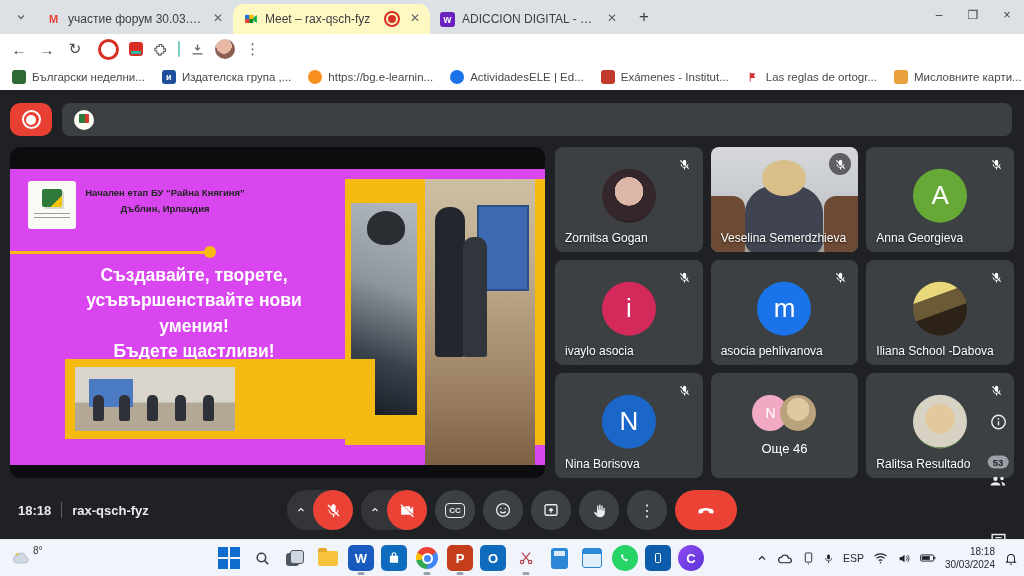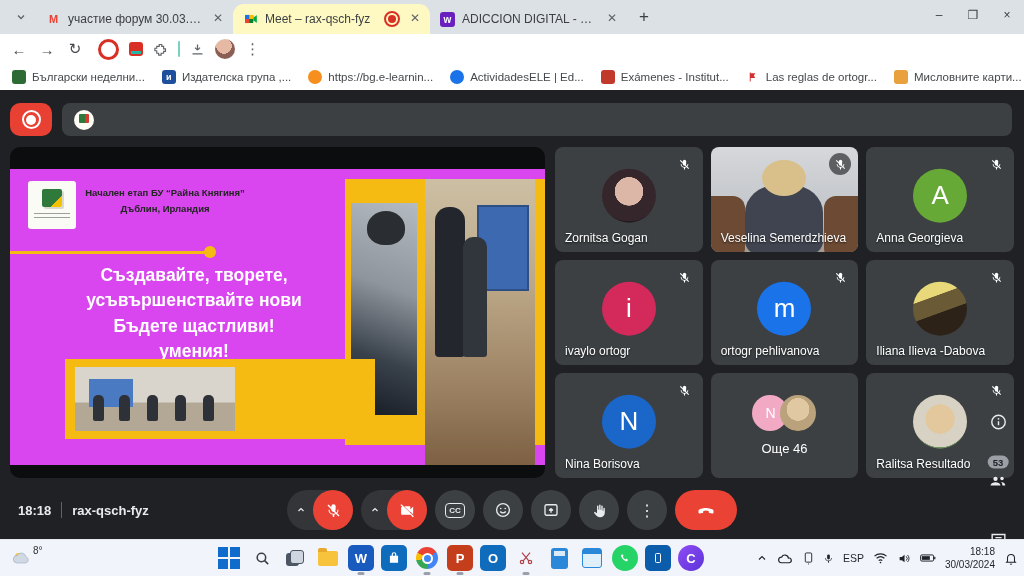--- a/index.html
+++ b/index.html
@@ -330,22 +330,22 @@
         <div class="photoB">
           <span class="board"></span>
           <span class="fig1"></span>
           <span class="fig2"></span>
         </div>
         <div class="divline"></div>
         <div class="divdot"></div>
         <div class="slide-title">
           <div>Създавайте, творете,</div>
           <div>усъвършенствайте нови</div>
+          <div>умения!</div>
           <div>Бъдете щастливи!</div>
-          <div>умения!</div>
         </div>
         <div class="strip">
           <div class="sphoto">
             <span class="sboard"></span>
             <span class="kid" style="left:18px;"></span>
             <span class="kid" style="left:44px;"></span>
             <span class="kid" style="left:72px;"></span>
             <span class="kid" style="left:100px;"></span>
             <span class="kid" style="left:128px;"></span>
           </div>
@@ -396,45 +396,45 @@
 
       <div class="tile">
         <div class="letter" style="background: rgb(212, 41, 91);">i</div>
         <div class="micoff">
           <svg width="13" height="13" viewBox="0 0 24 24" fill="currentColor">
               <rect x="9" y="3" width="6" height="11" rx="3"></rect>
               <path d="M6.4 11a5.6 5.6 0 0 0 11.2 0H19a7 7 0 0 1-6 6.9V21h-2v-3.1A7 7 0 0 1 5 11h1.4z"></path>
               <path d="M3.5 4.9L4.9 3.5l15.6 15.6-1.4 1.4z"></path>
             </svg>
         </div>
-        <div class="name">ivaylo ortogr</div>
+        <div class="name">ivaylo asocia</div>
       </div>
 
       <div class="tile">
         <div class="letter" style="background: rgb(26, 115, 232);">m</div>
         <div class="micoff">
           <svg width="13" height="13" viewBox="0 0 24 24" fill="currentColor">
               <rect x="9" y="3" width="6" height="11" rx="3"></rect>
               <path d="M6.4 11a5.6 5.6 0 0 0 11.2 0H19a7 7 0 0 1-6 6.9V21h-2v-3.1A7 7 0 0 1 5 11h1.4z"></path>
               <path d="M3.5 4.9L4.9 3.5l15.6 15.6-1.4 1.4z"></path>
             </svg>
         </div>
-        <div class="name">ortogr pehlivanova</div>
+        <div class="name">asocia pehlivanova</div>
       </div>
 
       <div class="tile">
         <div class="photo p-iliana"></div>
         <div class="micoff">
           <svg width="13" height="13" viewBox="0 0 24 24" fill="currentColor">
               <rect x="9" y="3" width="6" height="11" rx="3"></rect>
               <path d="M6.4 11a5.6 5.6 0 0 0 11.2 0H19a7 7 0 0 1-6 6.9V21h-2v-3.1A7 7 0 0 1 5 11h1.4z"></path>
               <path d="M3.5 4.9L4.9 3.5l15.6 15.6-1.4 1.4z"></path>
             </svg>
         </div>
-        <div class="name">Iliana Ilieva -Dabova</div>
+        <div class="name">Iliana School -Dabova</div>
       </div>
 
       <div class="tile">
         <div class="letter" style="background: rgb(27, 102, 201);">N</div>
         <div class="micoff">
           <svg width="13" height="13" viewBox="0 0 24 24" fill="currentColor">
               <rect x="9" y="3" width="6" height="11" rx="3"></rect>
               <path d="M6.4 11a5.6 5.6 0 0 0 11.2 0H19a7 7 0 0 1-6 6.9V21h-2v-3.1A7 7 0 0 1 5 11h1.4z"></path>
               <path d="M3.5 4.9L4.9 3.5l15.6 15.6-1.4 1.4z"></path>
             </svg>

